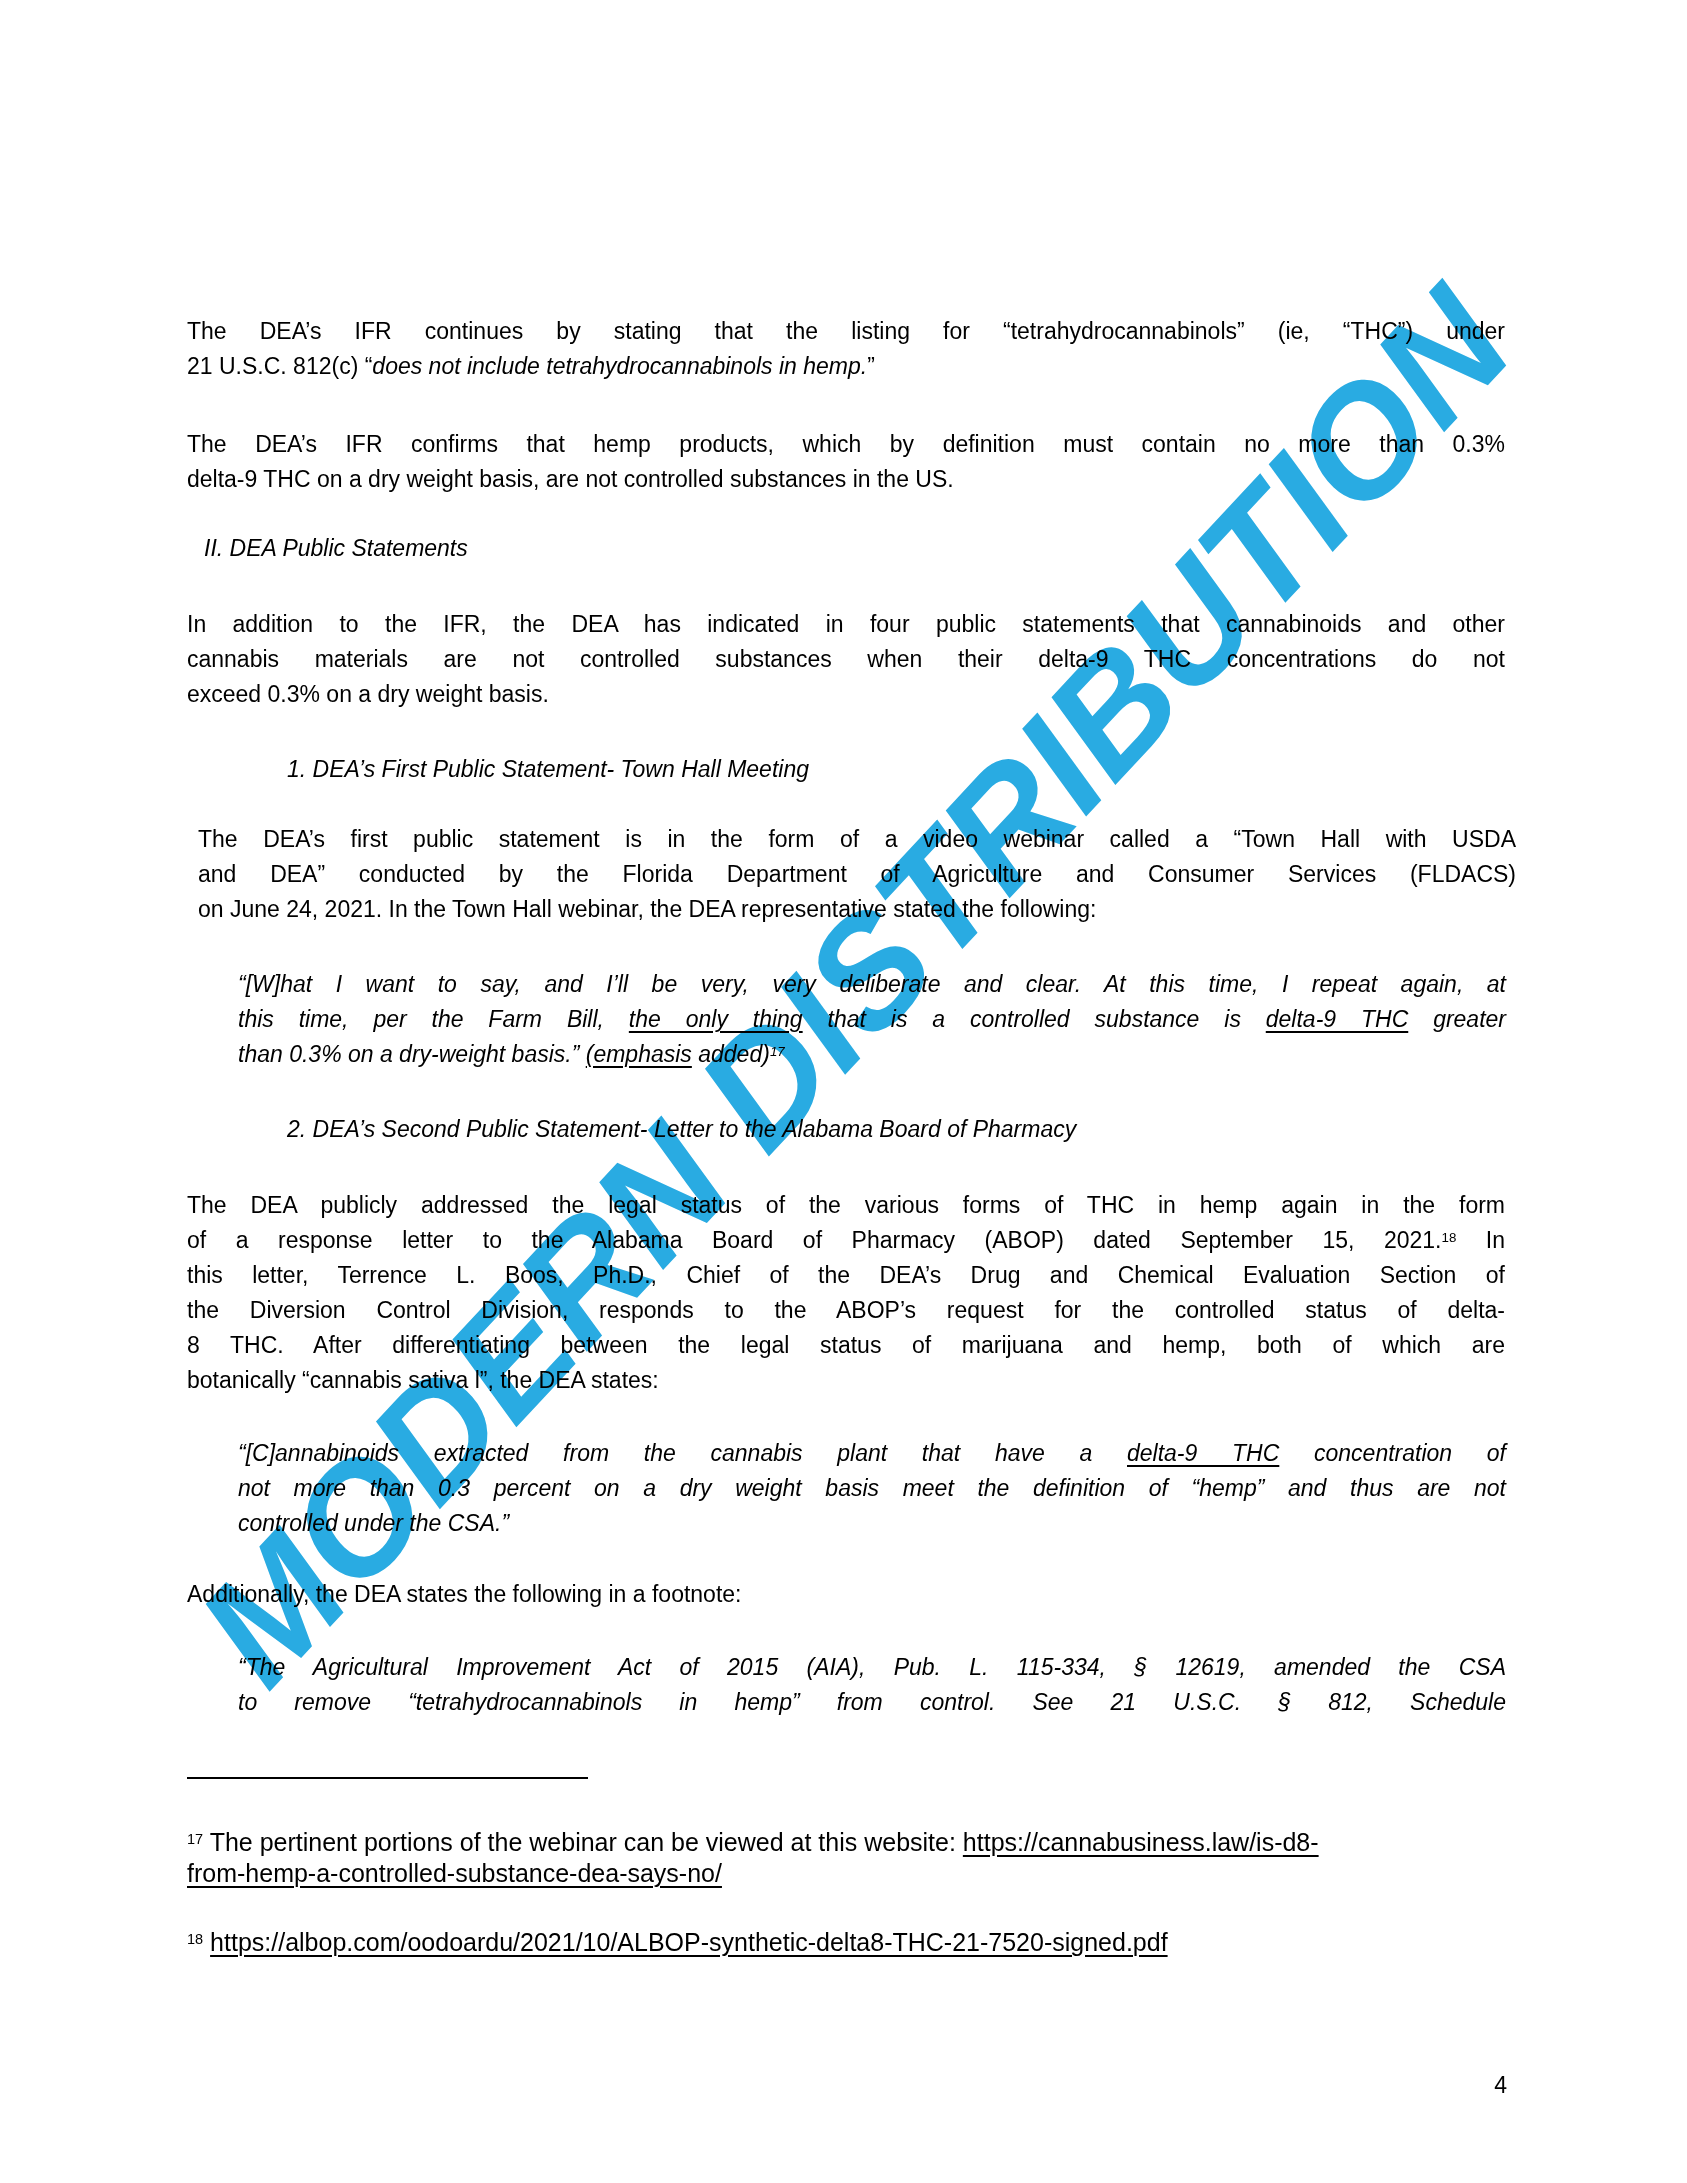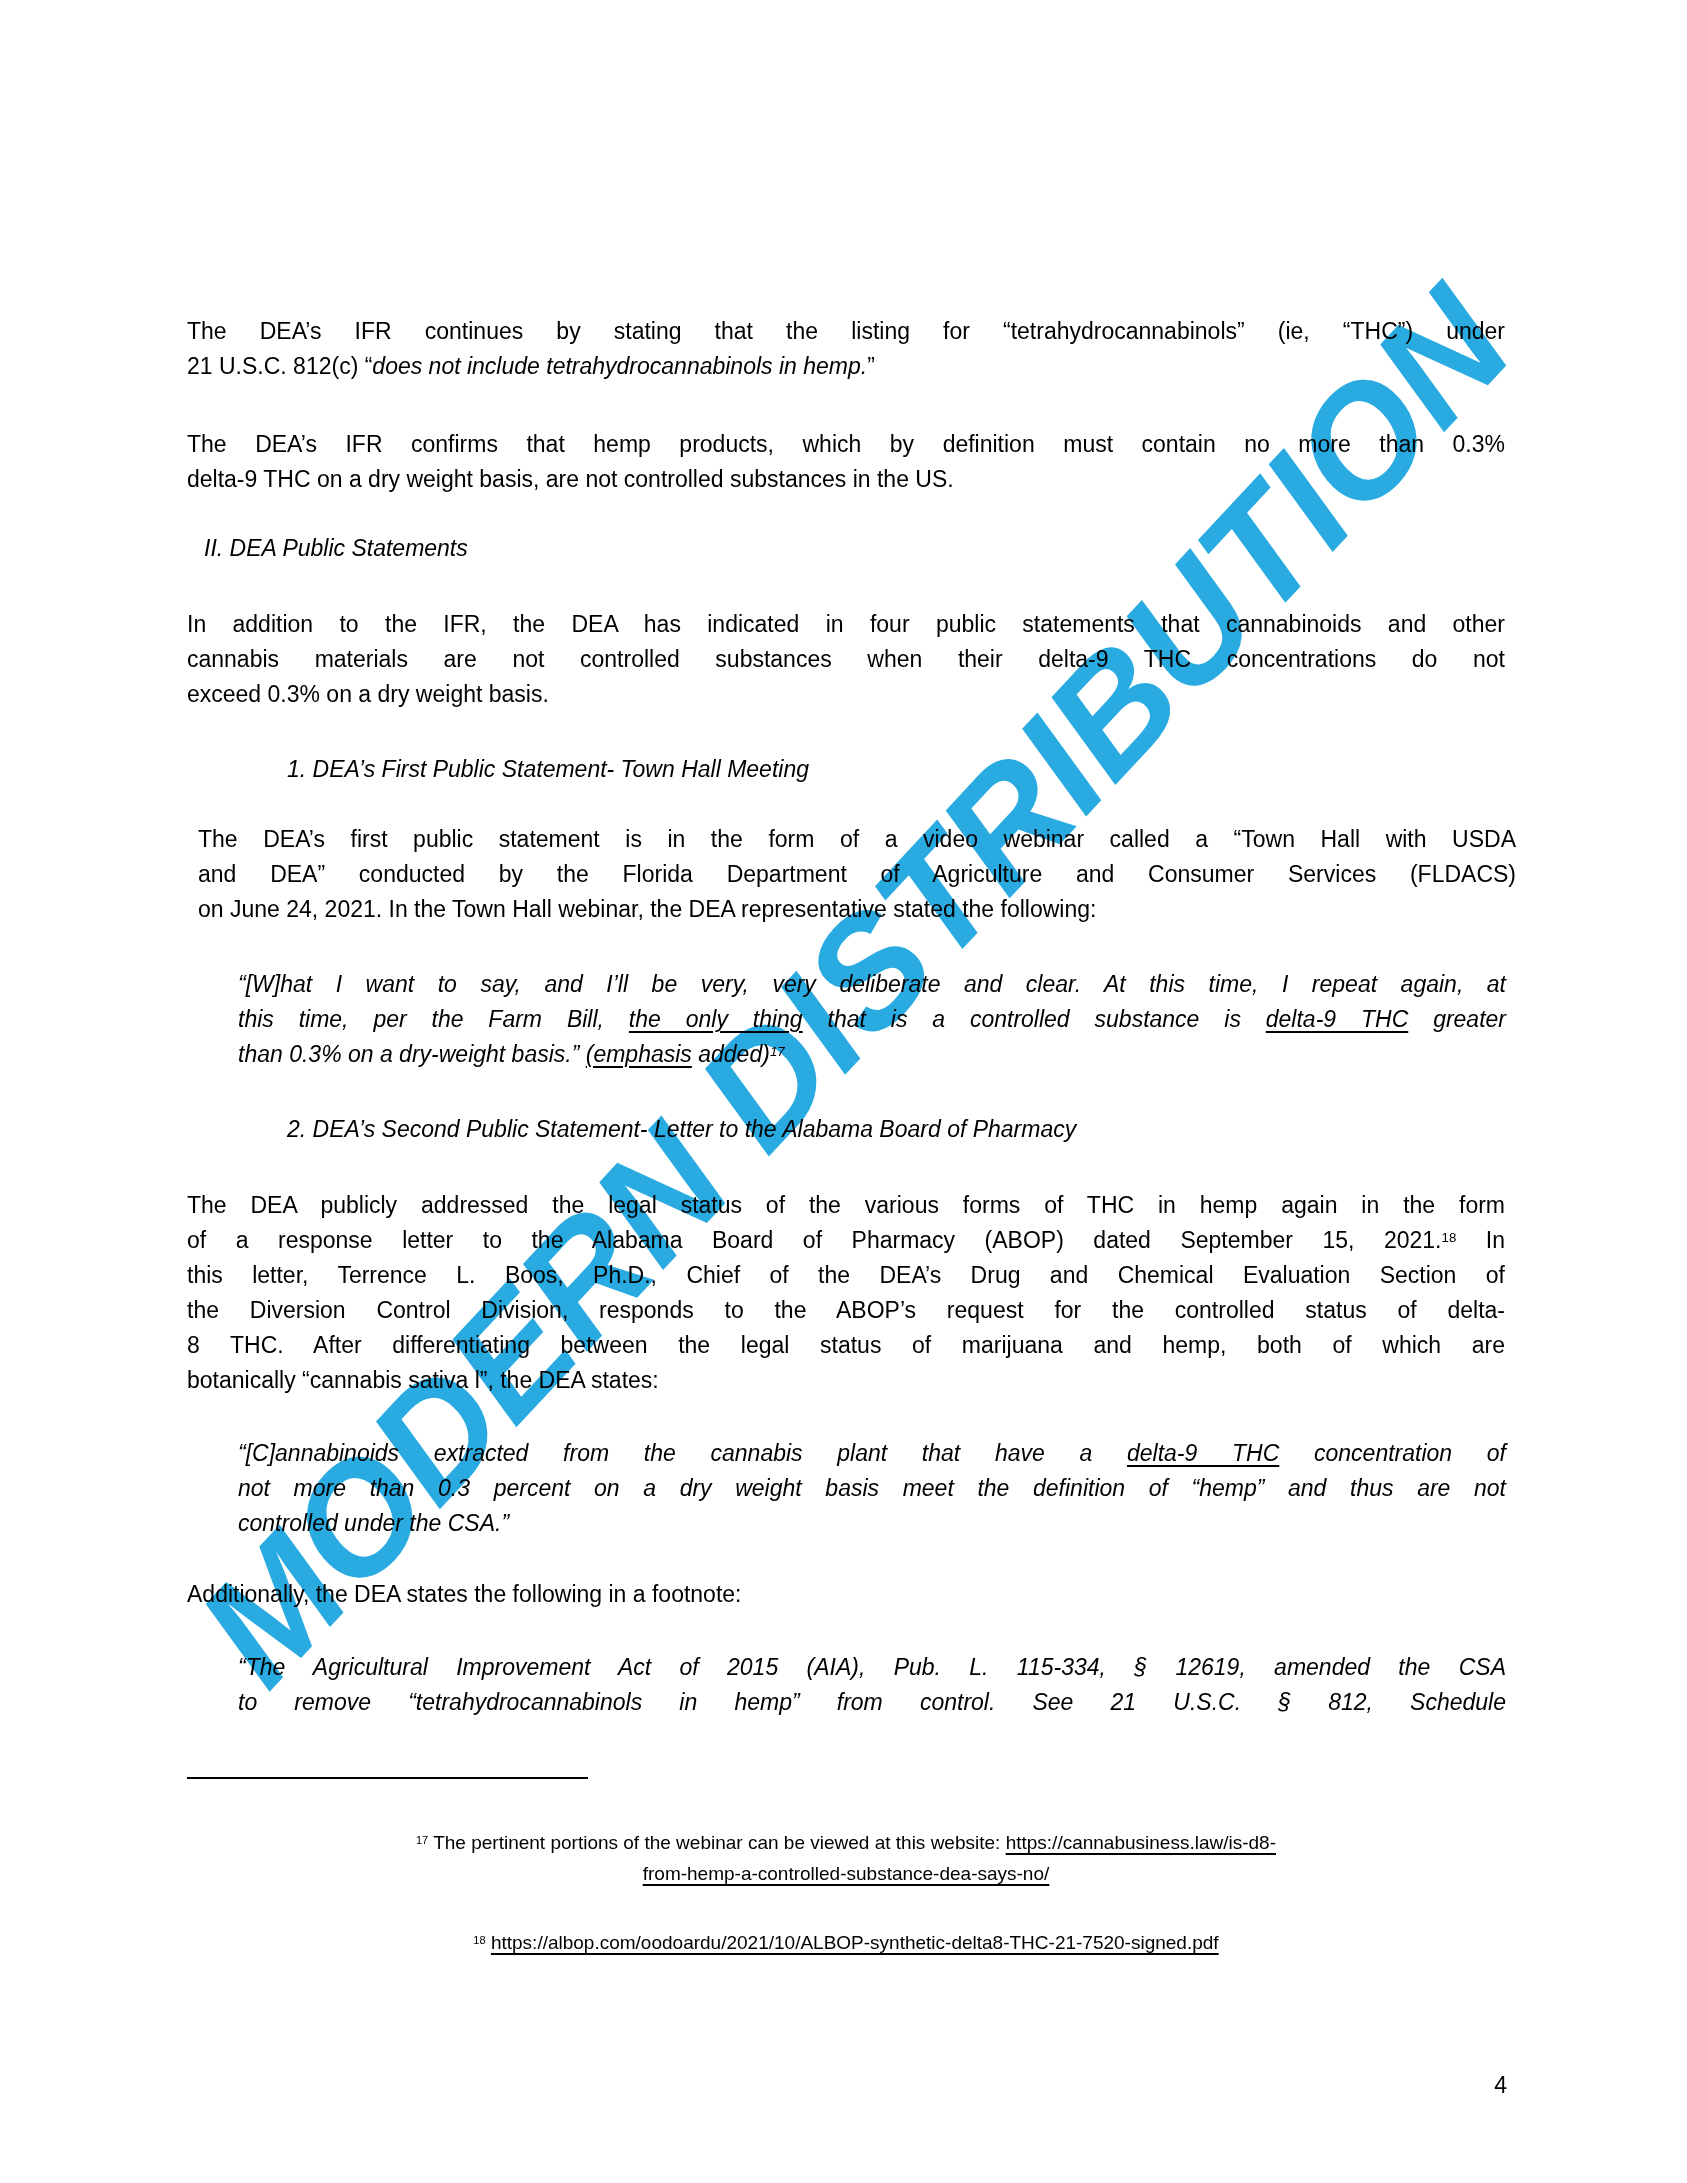--- a/index.html
+++ b/index.html
@@ -26,22 +26,21 @@
   .content{position:absolute;left:0;top:0;width:100%;height:100%;z-index:1;}
   .block{position:absolute;}
   .block .line{
     height:35px;
     line-height:35px;
     font-size:23px;
   }
   .block.footnote .line{
     height:31px;
     line-height:31px;
-    font-size:19px;
-    text-align:center;
+    font-size:25px;
   }
   .line.j{text-align:justify;text-align-last:justify;}
   .line.nj{text-align:left;white-space:pre;}
   .it{font-style:italic;}
   .ul{text-decoration:underline;text-underline-offset:4px;text-decoration-thickness:2px;}
   .sup{font-size:0.58em;position:relative;top:-0.45em;line-height:0;}
   .rule{position:absolute;background:#000;}
   .pagenum{position:absolute;font-size:23px;line-height:35px;}
 </style>
 </head>

